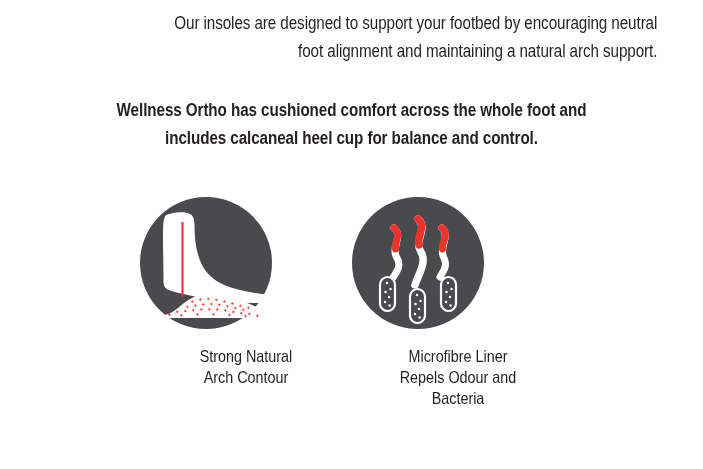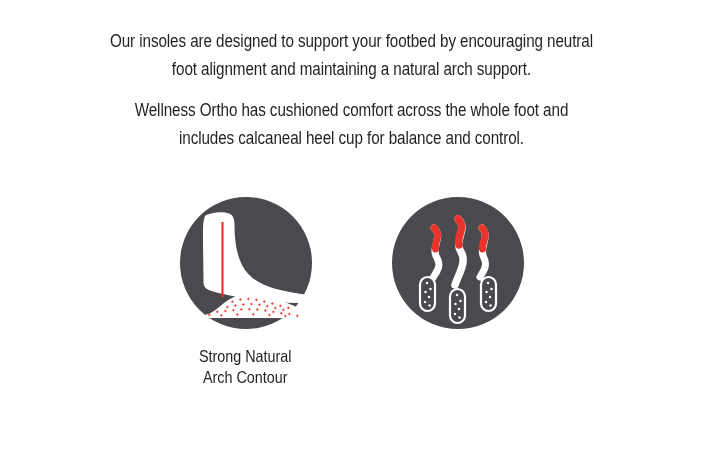--- a/index.html
+++ b/index.html
@@ -21,22 +21,22 @@
     position: relative;
   }
 
   
   .copy-block {
     width: 100%;
     text-align: center;
     position: absolute;
     left: 0;
   }
-  .copy-block.first { top: 27px; }
-  .copy-block.second { top: 96px; }
+  .copy-block.first { top: 9px; text-align: right; }
+  .copy-block.second { top: 96px; font-weight: bold; }
 
   .copy-line {
     display: block;
     font-size: 17.5px;
     line-height: 28px;
     letter-spacing: -0.1px;
     color: #231f20;
     transform: scaleX(0.87);
     transform-origin: center center;
     white-space: nowrap;
@@ -49,21 +49,20 @@
     left: 0;
     width: 703px;
     display: flex;
     justify-content: center;
     align-items: flex-start;
   }
   .feature {
     width: 212px;
     display: flex;
     flex-direction: column;
-    align-items: center;
   }
   .feature-badge {
     width: 132px;
     height: 132px;
     position: relative;
   }
   .feature-badge svg {
     display: block;
     width: 132px;
     height: 132px;
@@ -311,16 +310,21 @@
           <g fill="#ffffff">
             <circle cx="96" cy="86" r="1.25"></circle>
             <circle cx="99.5" cy="92" r="1.25"></circle>
             <circle cx="94.5" cy="95" r="1.25"></circle>
             <circle cx="98" cy="100" r="1.25"></circle>
             <circle cx="94" cy="105" r="1.25"></circle>
             <circle cx="98.5" cy="108.5" r="1.25"></circle>
           </g>
         </svg>
       </div>
+      <div class="feature-caption">
+        <span class="caption-line">Microfibre Liner</span>
+        <span class="caption-line">Repels Odour and</span>
+        <span class="caption-line">Bacteria</span>
+      </div>
     </div>
 
   </div>
 </div>
 
 </body></html>

